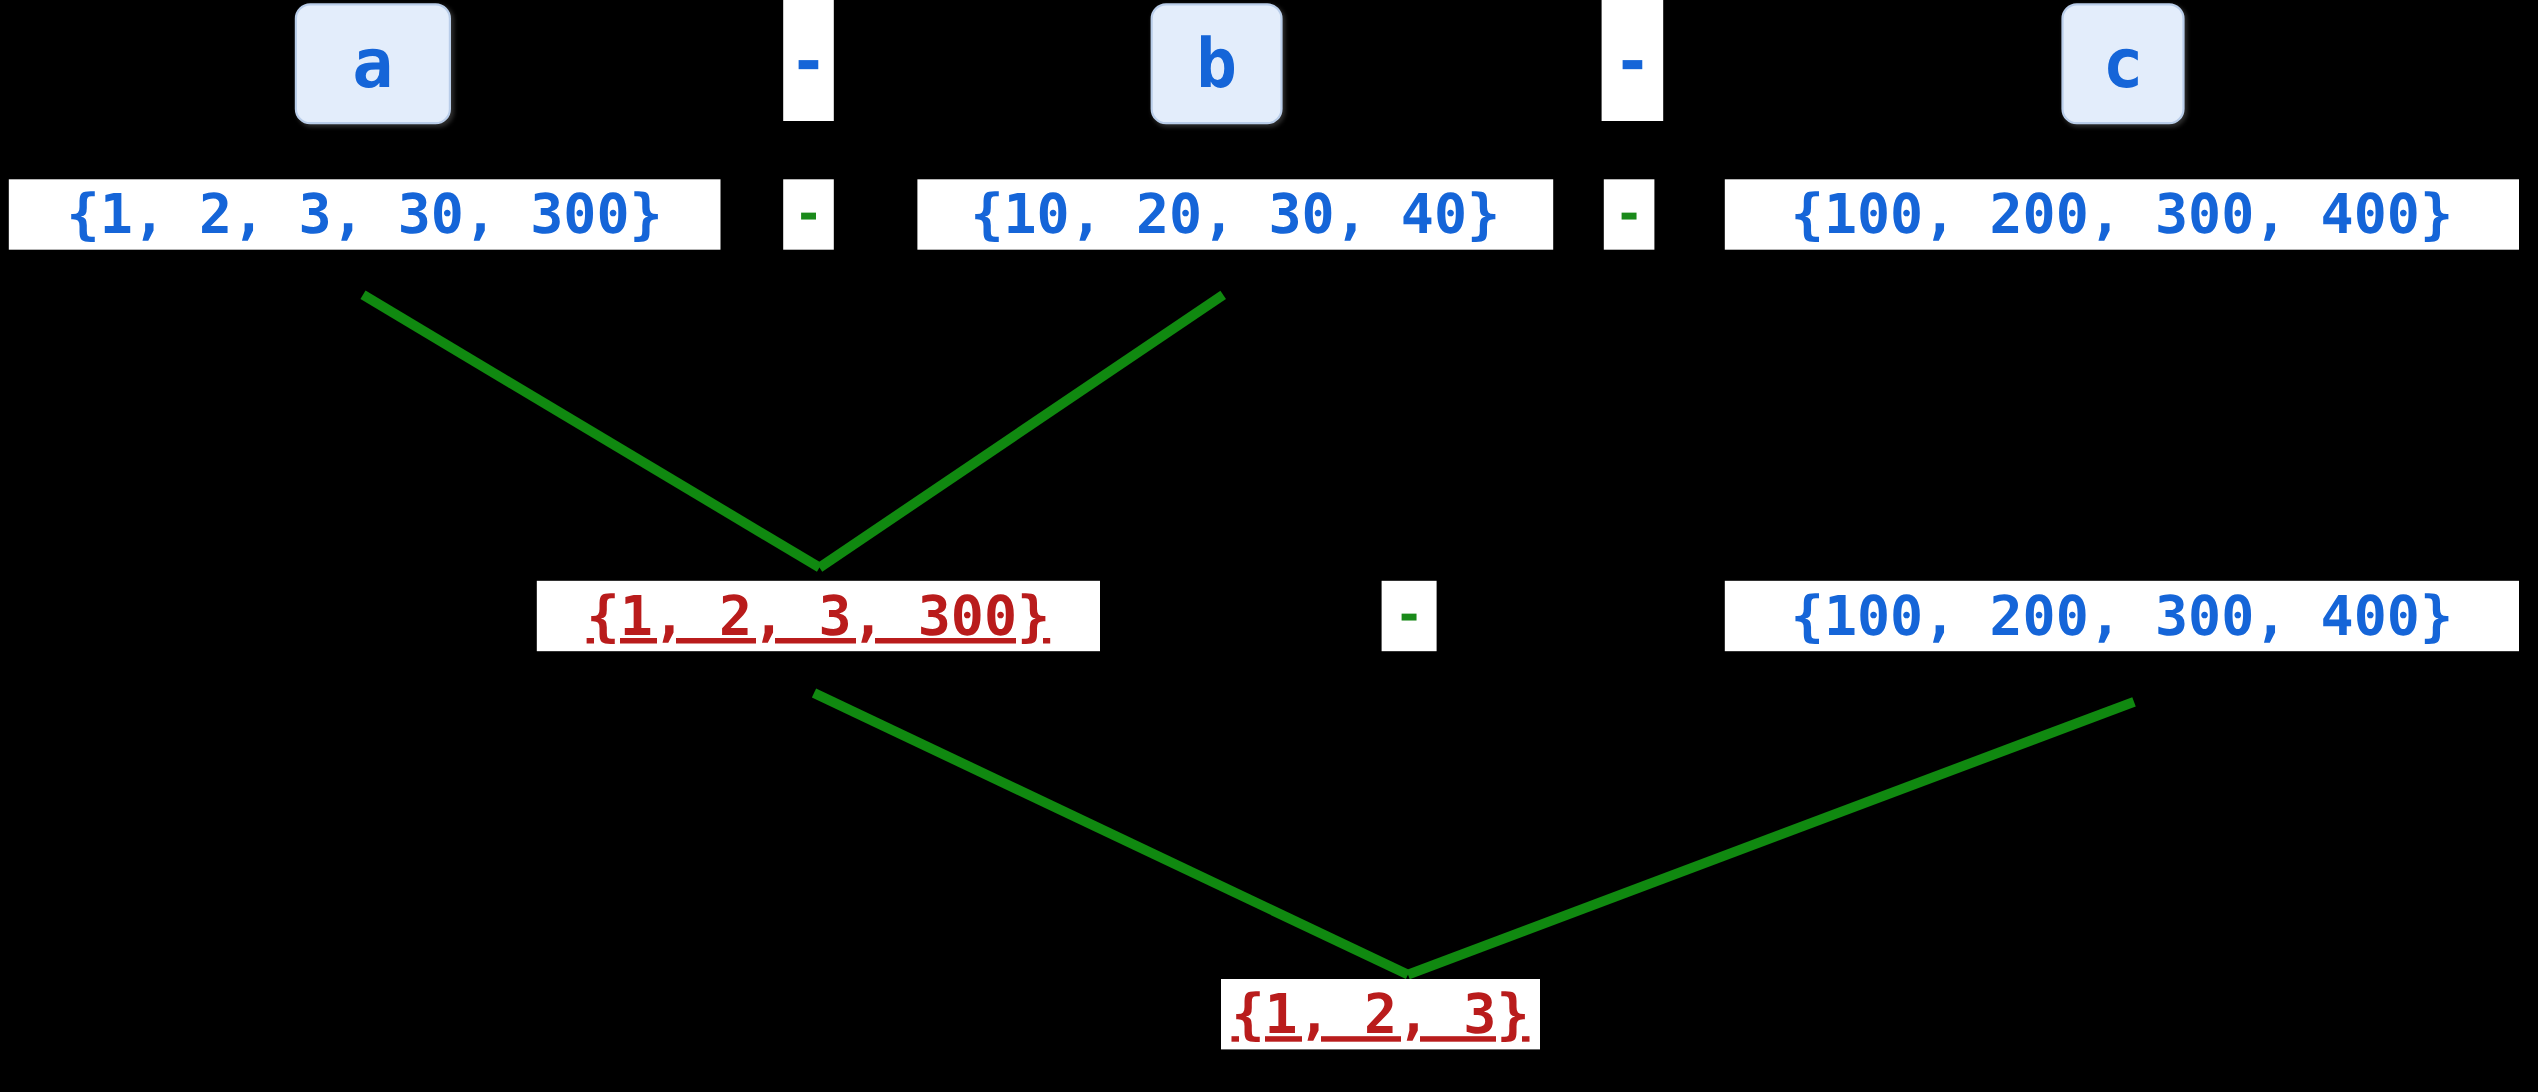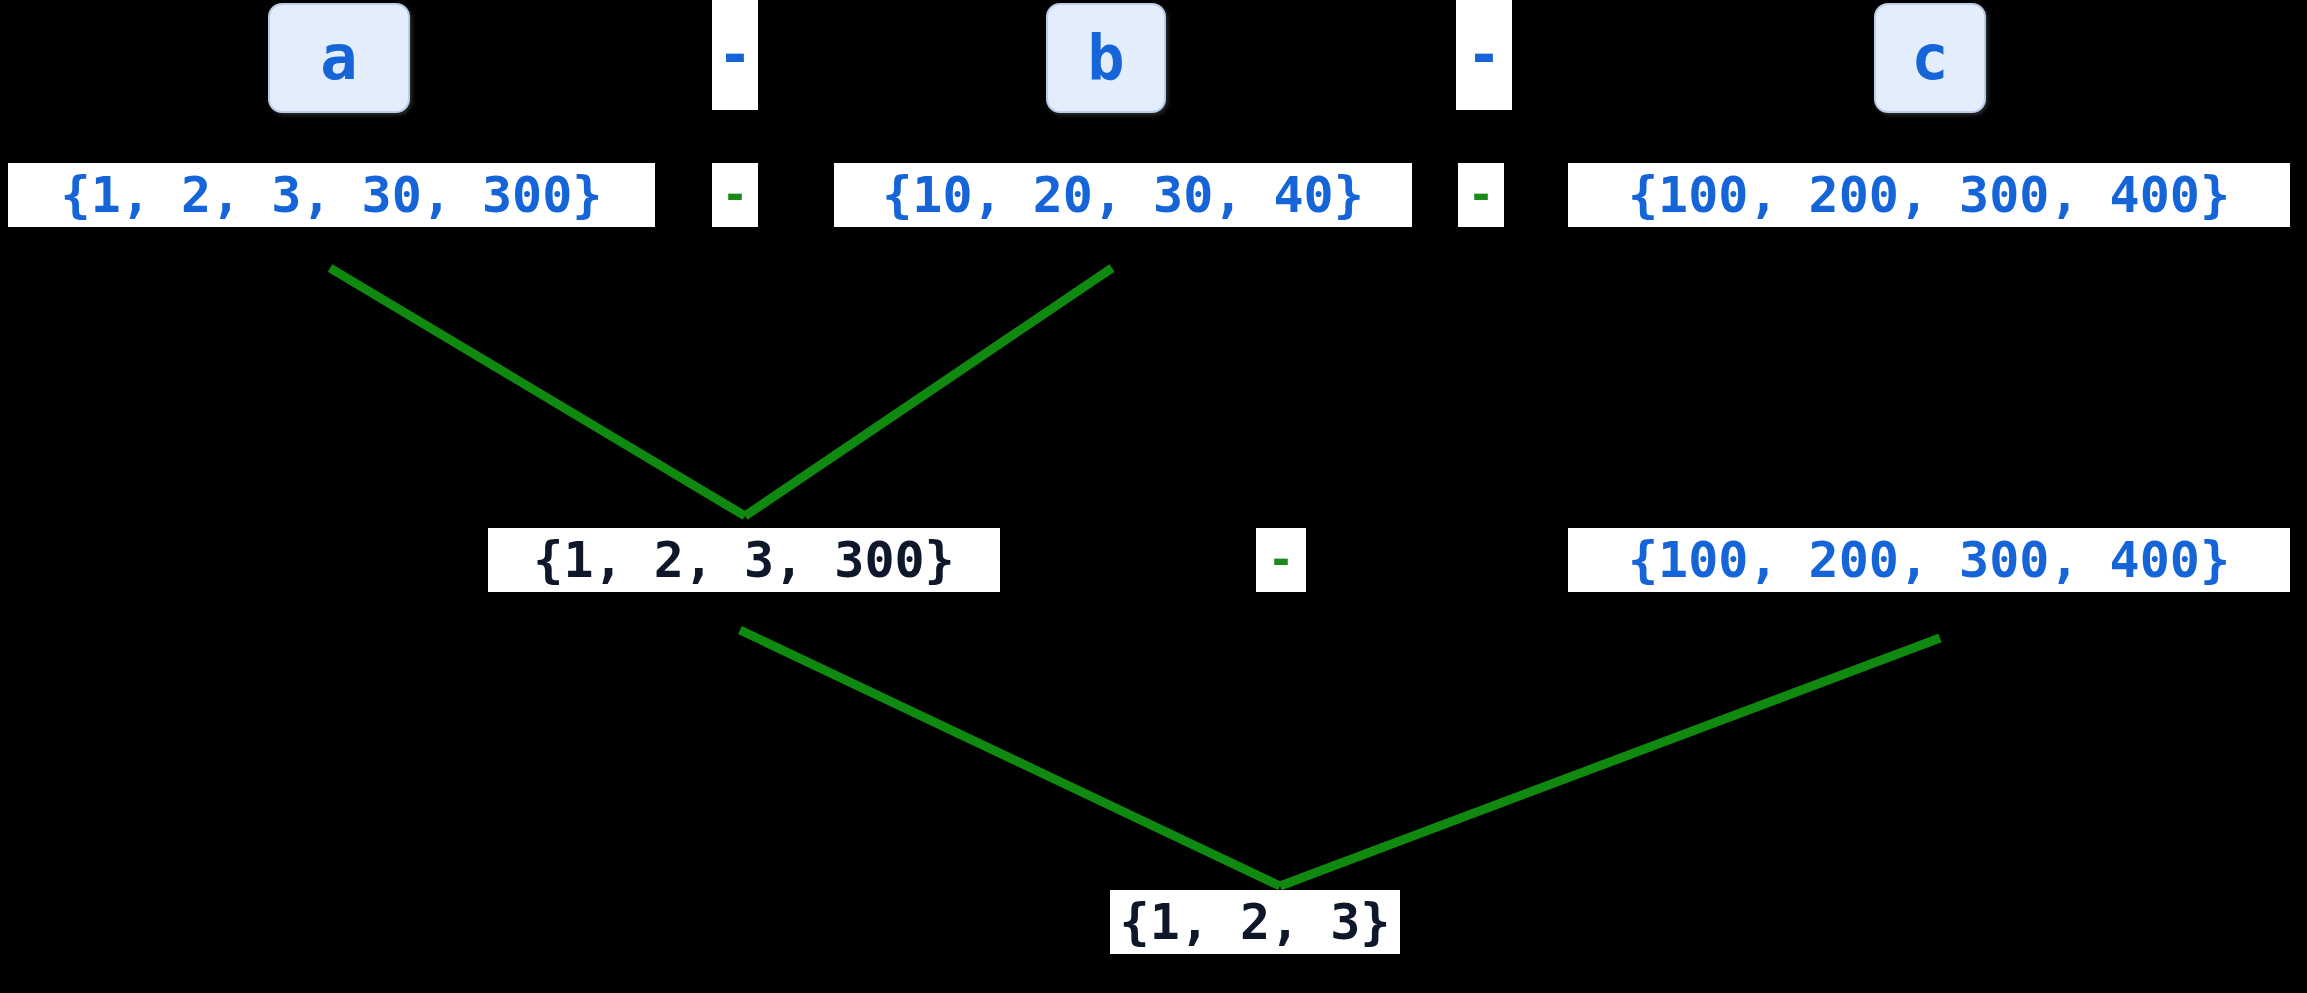--- a/index.html
+++ b/index.html
@@ -64,21 +64,21 @@
     justify-content: center;
     background: #ffffff;
     box-sizing: border-box;
     font-family: "DejaVu Sans Mono", "Liberation Mono", monospace;
     font-weight: 700;
     white-space: pre;
     line-height: 1;
     letter-spacing: 0px;
   }
   .set-box.blue  { color: #1565d8; }
-  .set-box.green { color: #0f172a; }
+  .set-box.green { color: #b91c1c; text-decoration: underline; }
 </style>
 </head>
 <body>
 
 <div id="stage">
 
   <svg id="connectors" viewBox="0 0 2307 993" xmlns="http://www.w3.org/2000/svg">
     <polyline fill="none" stroke="#108910" stroke-width="9" stroke-linecap="butt" points="330,268 745,516"></polyline>
     <polyline fill="none" stroke="#108910" stroke-width="9" stroke-linecap="butt" points="1112,268 745,516"></polyline>
     <polyline fill="none" stroke="#108910" stroke-width="9" stroke-linecap="butt" points="740,630 1280,886"></polyline>

